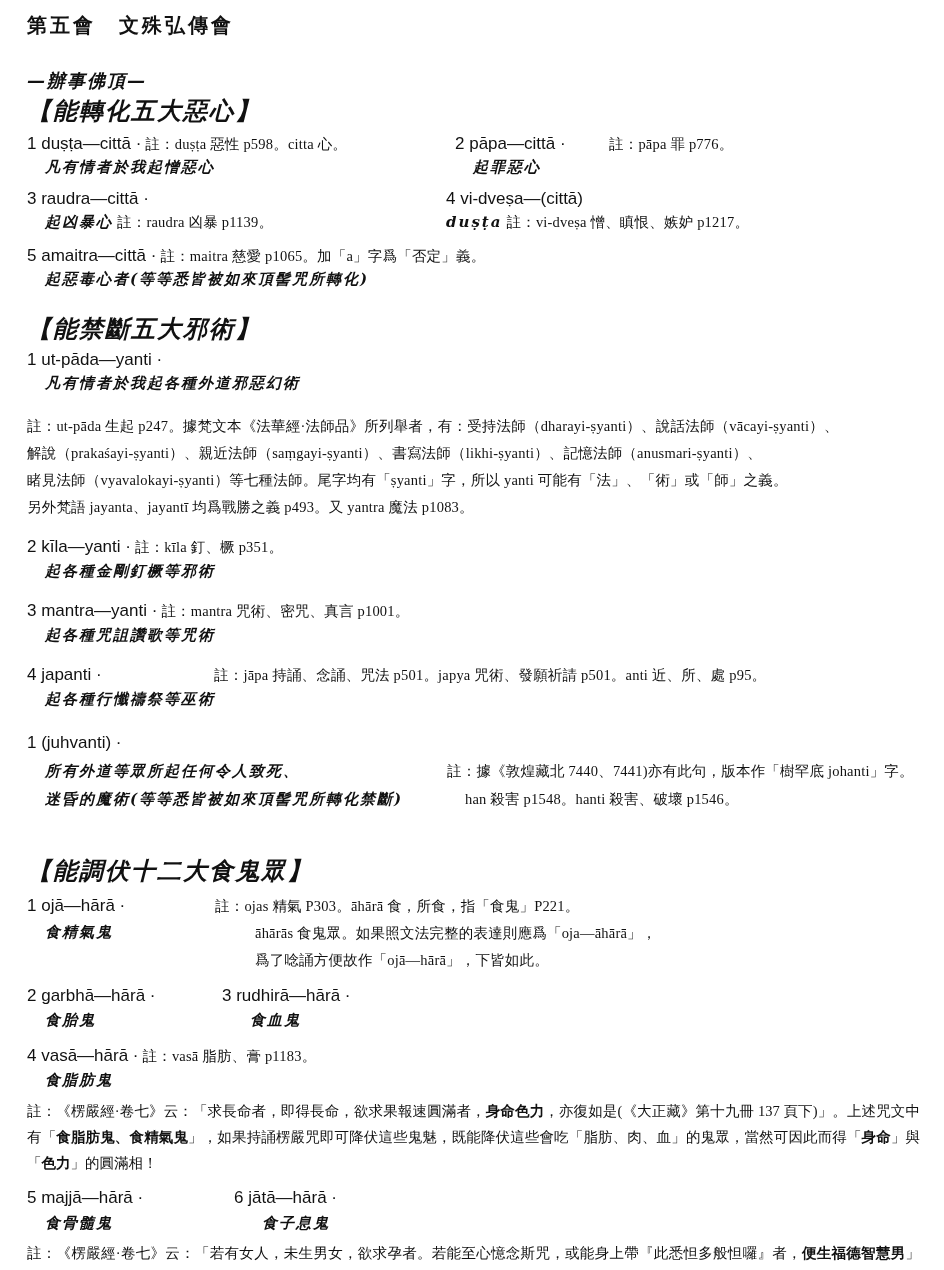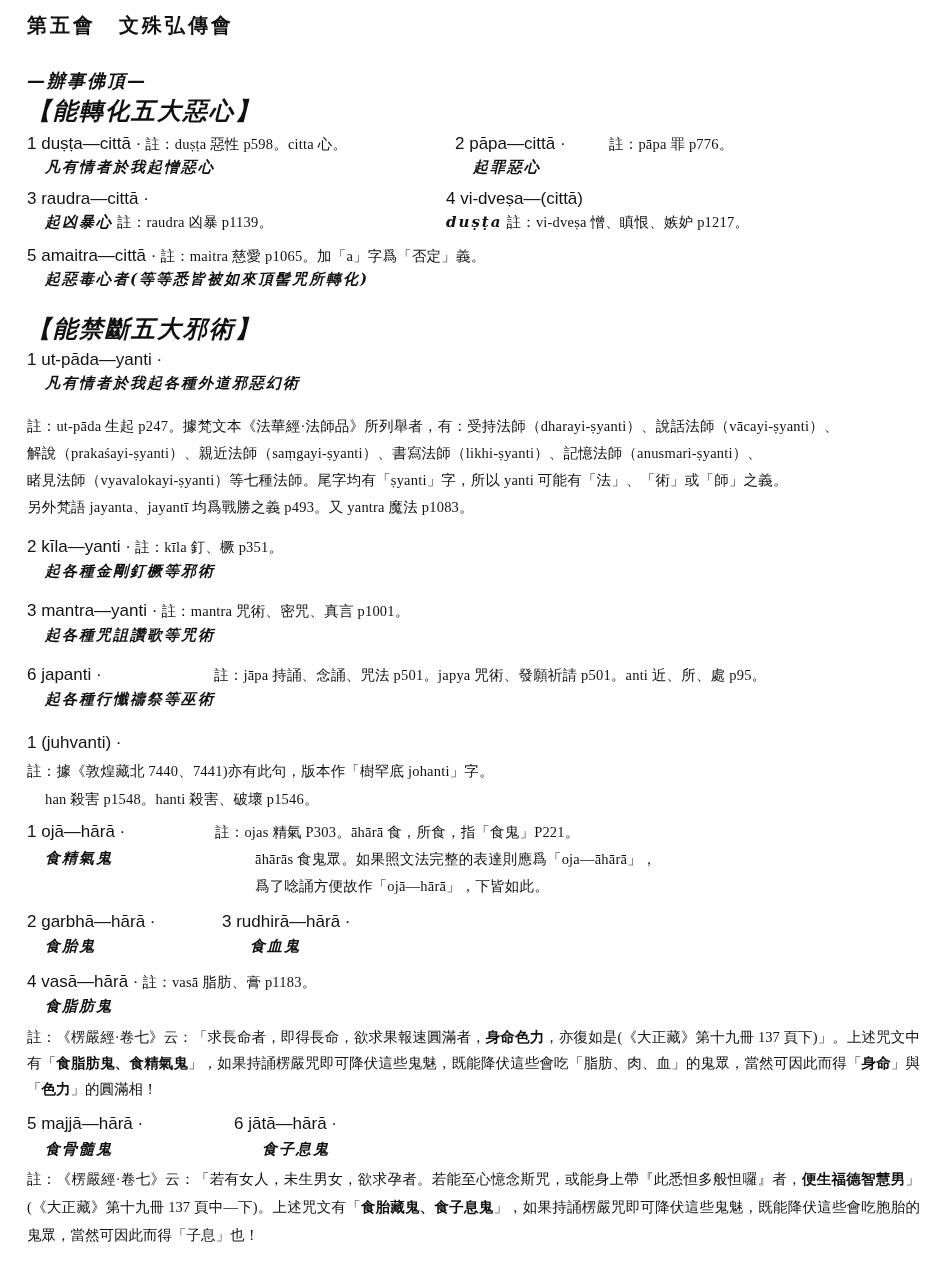--- a/index.html
+++ b/index.html
@@ -119,37 +119,42 @@
 
   <div style="margin-top:20px;">
     <span class="sk">3 mantra—yanti ·</span>
     <span class="note">註：mantra 咒術、密咒、真言 p1001。</span>
   </div>
   <div class="indent1" style="margin-top:5px;">
     <span class="brush caption">起各種咒詛讚歌等咒術</span>
   </div>
 
   <div style="margin-top:20px;">
-    <span class="sk" style="display:inline-block;width:183px;">6 japanti ·</span>
+    <span class="sk" style="display:inline-block;width:183px;">4 japanti ·</span>
     <span class="note">註：jāpa 持誦、念誦、咒法 p501。japya 咒術、發願祈請 p501。anti 近、所、處 p95。</span>
   </div>
   <div class="indent1" style="margin-top:5px;">
     <span class="brush caption">起各種行懺禱祭等巫術</span>
   </div>
 
   <div style="margin-top:24px;">
     <span class="sk">1 (juhvanti)  ·</span>
   </div>
   <div class="row" style="margin-top:4px;">
+    <div style="width:420px; line-height:28px;" class="indent1">
+      <div class="brush caption">所有外道等眾所起任何令人致死、</div>
+      <div class="brush caption">迷昏的魔術(等等悉皆被如來頂髻咒所轉化禁斷)</div>
+    </div>
     <div class="note" style="line-height:28px;">
       <div class="nw">註：據《敦煌藏北 7440、7441)亦有此句，版本作「樹罕底 johanti」字。</div>
       <div class="nw" style="padding-left:18px;">han 殺害 p1548。hanti 殺害、破壞 p1546。</div>
     </div>
   </div>
 
+  <div class="brush sec-heading" style="margin-top:42px;">【能調伏十二大食鬼眾】</div>
 
   <div class="row" style="margin-top:6px;">
     <div style="width:188px;">
       <div><span class="sk">1 ojā—hārā ·</span></div>
       <div class="indent1" style="margin-top:7px;">
         <span class="brush caption">食精氣鬼</span>
       </div>
     </div>
     <div class="note" style="line-height:27px;">
       <div class="nw">註：ojas 精氣 P303。āhārā 食，所食，指「食鬼」P221。</div>

